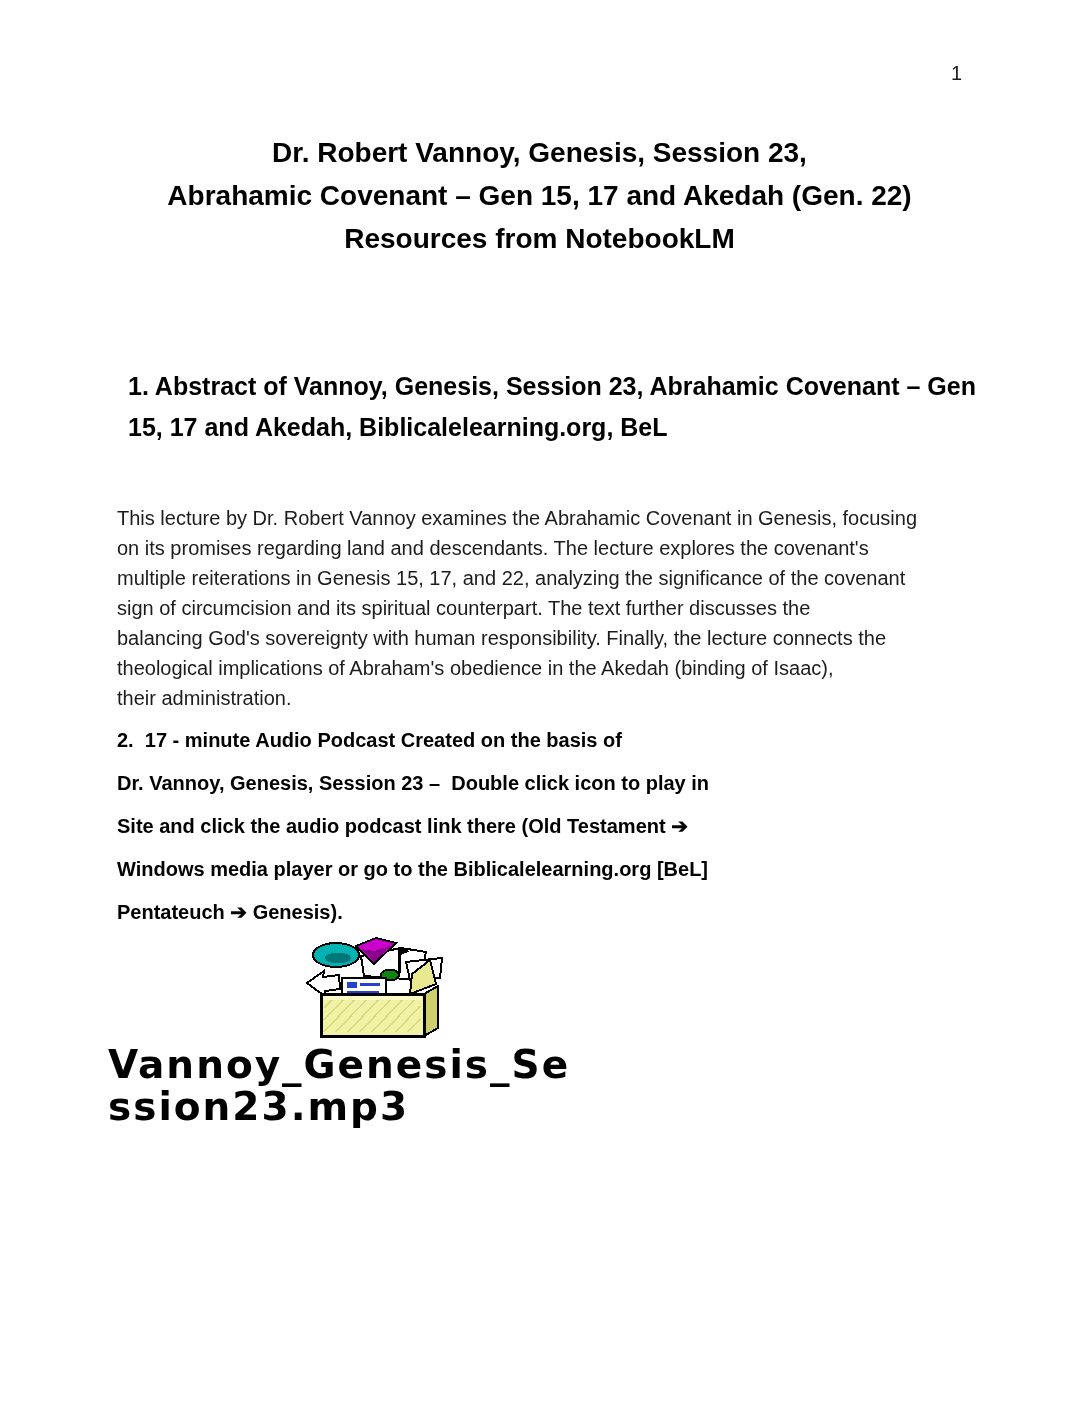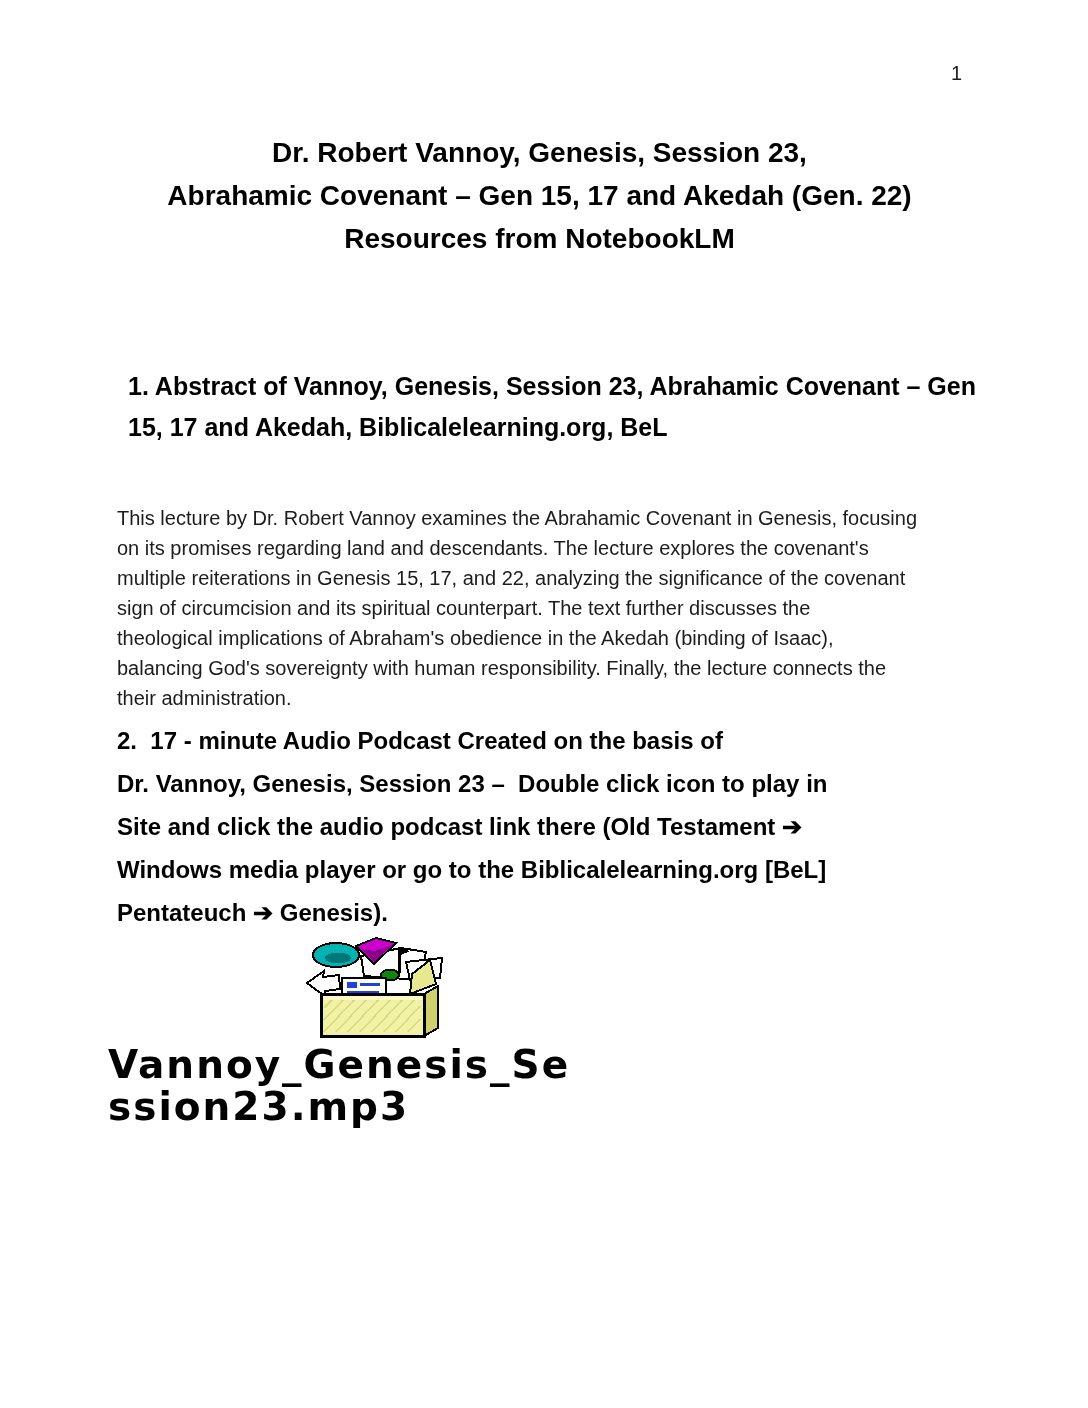--- a/index.html
+++ b/index.html
@@ -64,21 +64,21 @@
     line-height: 30px;
     margin-top: 42px;
   }
 
   .section2-heading {
     position: absolute;
     top: 719px;
     left: 117px;
     width: 910px;
     font-weight: bold;
-    font-size: 24px;
+    font-size: 20px;
     line-height: 43px;
     color: #000000;
   }
 
   .audio-object {
     position: absolute;
     top: 936px;
     left: 108px;
     width: 540px;
     cursor: pointer;
@@ -117,22 +117,22 @@
   <div class="section1-heading">
     <div class="line">1. Abstract of Vannoy, Genesis, Session 23, Abrahamic Covenant – Gen</div>
     <div class="line">15, 17 and Akedah, Biblicalelearning.org, BeL</div>
   </div>
 
   <div class="abstract-paragraph">
     <div class="line">This lecture by Dr. Robert Vannoy examines the Abrahamic Covenant in Genesis, focusing</div>
     <div class="line">on its promises regarding land and descendants. The lecture explores the covenant's</div>
     <div class="line">multiple reiterations in Genesis 15, 17, and 22, analyzing the significance of the covenant</div>
     <div class="line">sign of circumcision and its spiritual counterpart. The text further discusses the</div>
+    <div class="line">balancing God's sovereignty with human responsibility. Finally, the lecture connects the</div>
     <div class="line">theological implications of Abraham's obedience in the Akedah (binding of Isaac),</div>
-    <div class="line">balancing God's sovereignty with human responsibility. Finally, the lecture connects the</div>
     <div class="line">their administration.</div>
   </div>
 
   <div class="section2-heading">
     <div class="line">2.  17 - minute Audio Podcast Created on the basis of</div>
     <div class="line">Dr. Vannoy, Genesis, Session 23 –  Double click icon to play in</div>
     <div class="line">Site and click the audio podcast link there (Old Testament ➔</div>
     <div class="line">Windows media player or go to the Biblicalelearning.org [BeL]</div>
     <div class="line">Pentateuch ➔ Genesis).</div>
   </div>

